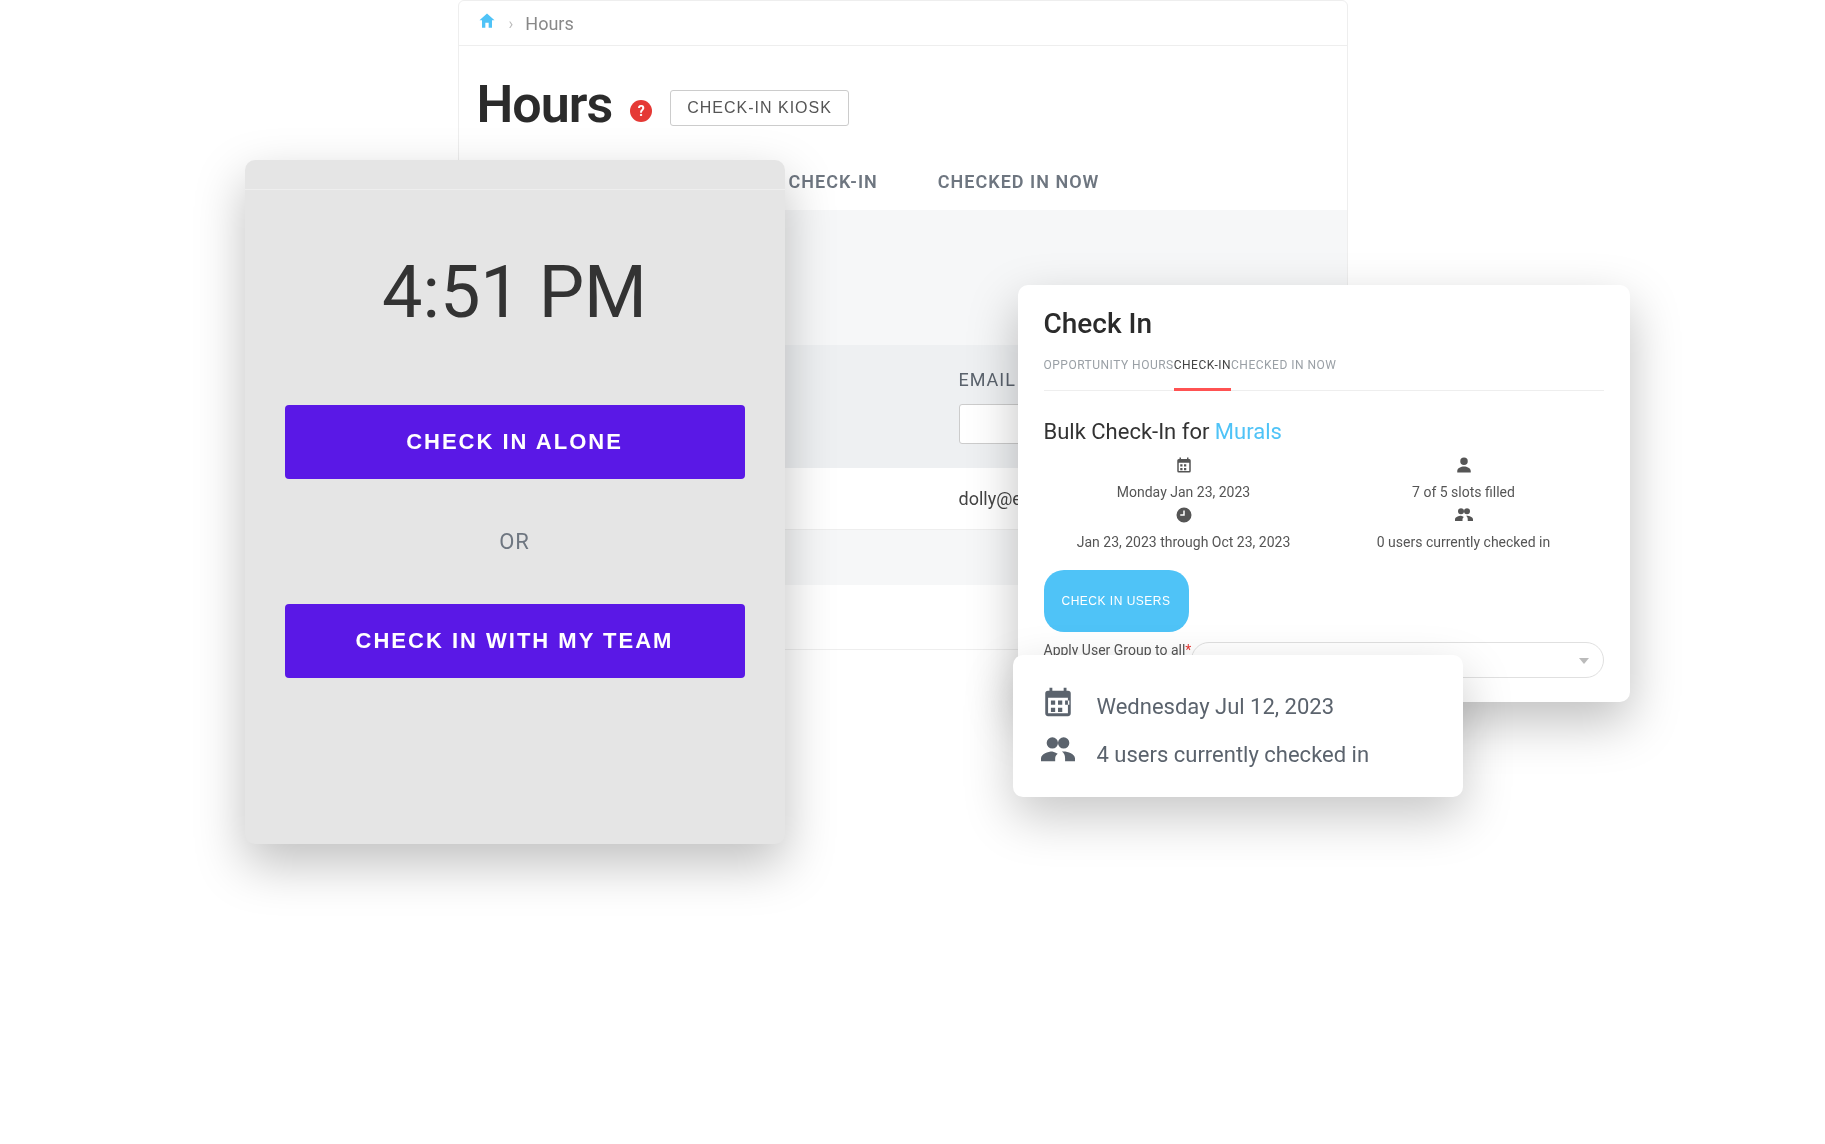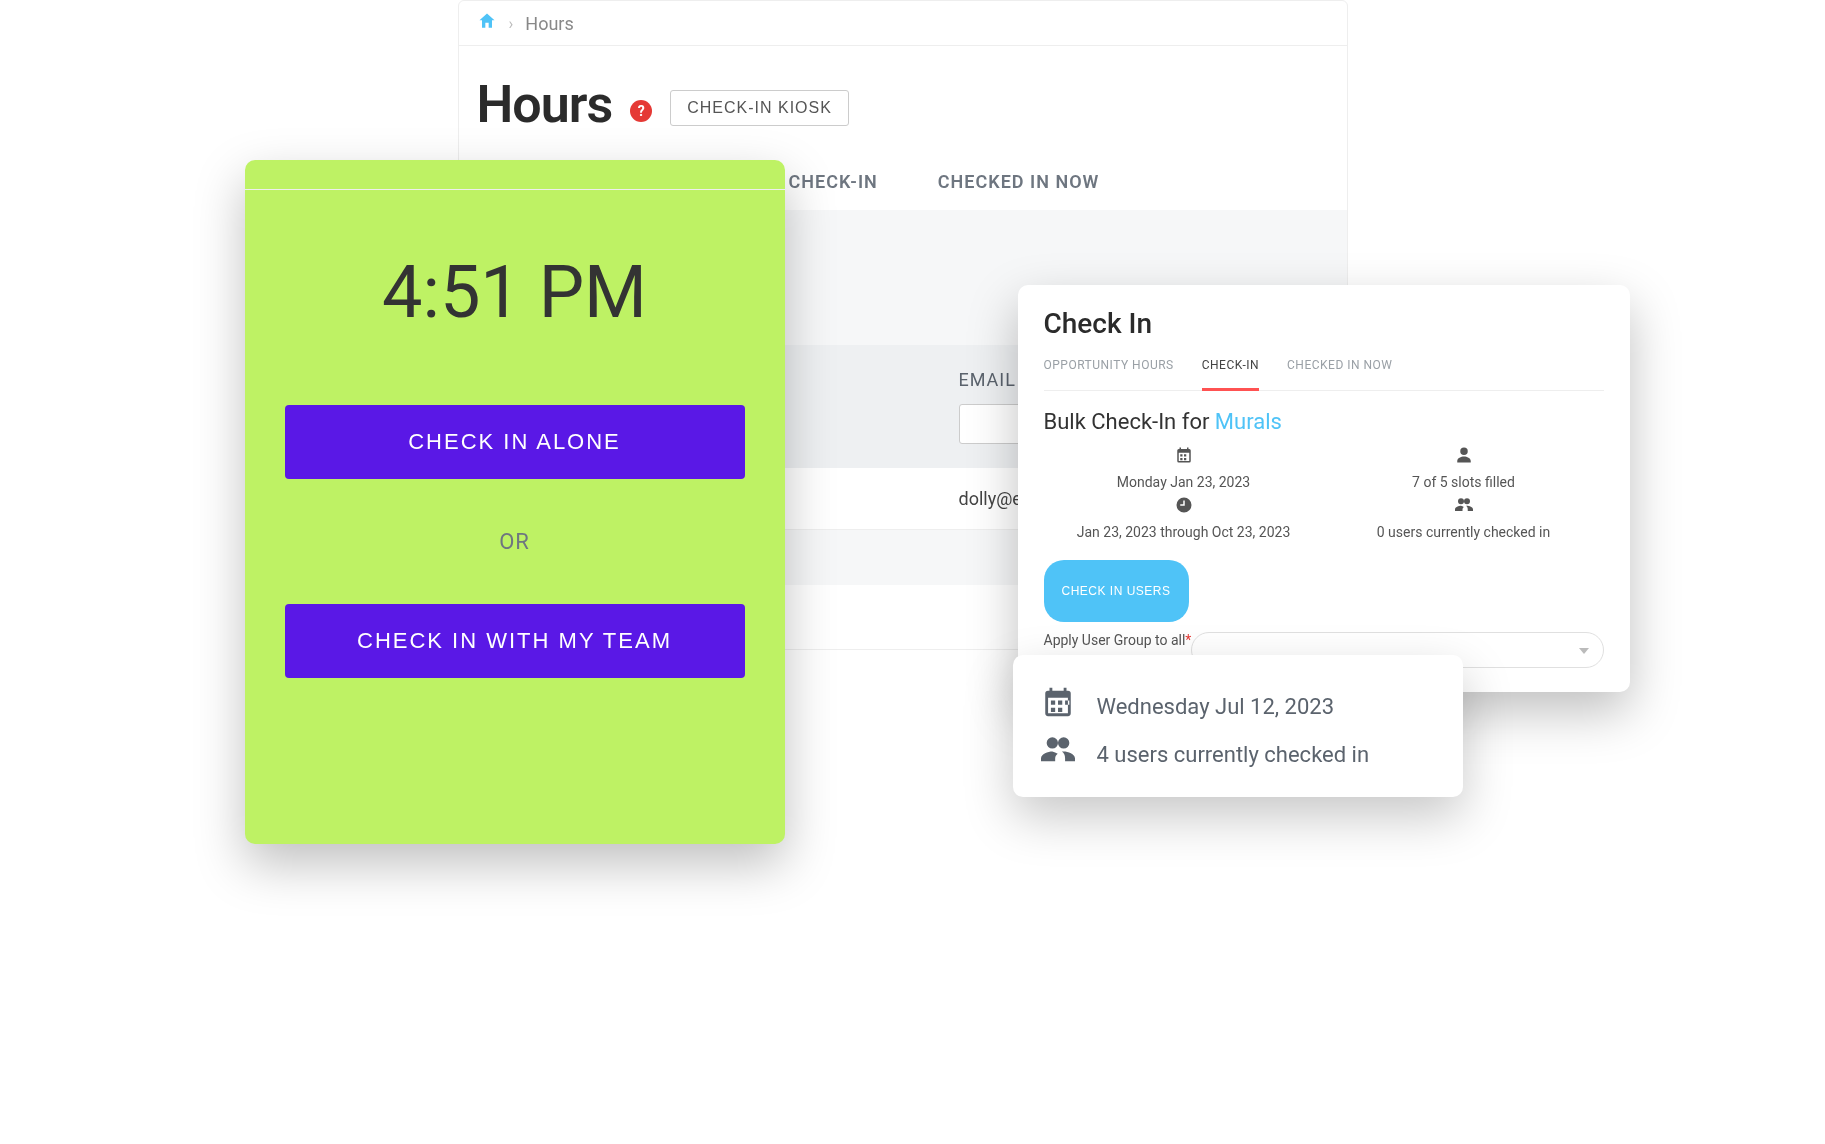--- a/index.html
+++ b/index.html
@@ -120,21 +120,21 @@
     height: 55px;
   }
 
   
   .kiosk-card {
     position: absolute;
     left: 32px;
     top: 160px;
     width: 540px;
     height: 684px;
-    background: #bef264;
+    background: #e5e5e5;
     border-radius: 10px;
     box-shadow: 0 20px 50px rgba(0,0,0,0.25);
     padding: 0 40px;
   }
   .kiosk-top-bar {
     height: 30px;
     border-bottom: 1px solid #eee;
     margin: 0 -40px 30px -40px;
   }
   .clock {
@@ -147,21 +147,21 @@
   .primary-btn {
     display: block;
     width: 100%;
     background: #5a18e6;
     color: #fff;
     border: none;
     border-radius: 4px;
     padding: 24px 0;
     font-size: 22px;
     letter-spacing: 2px;
-    font-weight: 400;
+    font-weight: 700;
     cursor: pointer;
   }
   .or-divider {
     text-align: center;
     font-size: 22px;
     letter-spacing: 1px;
     color: #6e7680;
     margin: 50px 0 50px 0;
     position: relative;
   }
@@ -178,27 +178,26 @@
     padding: 22px 26px 24px 26px;
   }
   .bulk-h1 {
     font-size: 28px;
     font-weight: 500;
     color: #2b2b2b;
     margin-bottom: 18px;
   }
   .bulk-tabs {
     display: flex;
-    gap: 28px;
     font-size: 12px;
     letter-spacing: 0.5px;
     color: #9aa0a6;
     border-bottom: 1px solid #eee;
     padding-bottom: 10px;
-    margin-bottom: 18px;
+    margin-bottom: 28px;
   }
   .bulk-tabs .tab { cursor: pointer; padding-bottom: 8px; }
   .bulk-tabs .active {
     color: #444;
     border-bottom: 3px solid #ff5252;
     margin-bottom: -11px;
   }
   .bulk-title {
     font-size: 22px;
     font-weight: 400;

